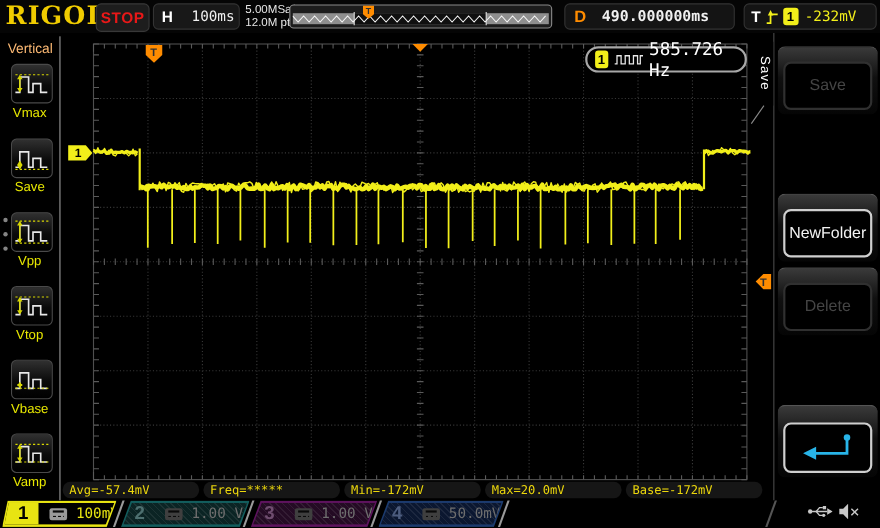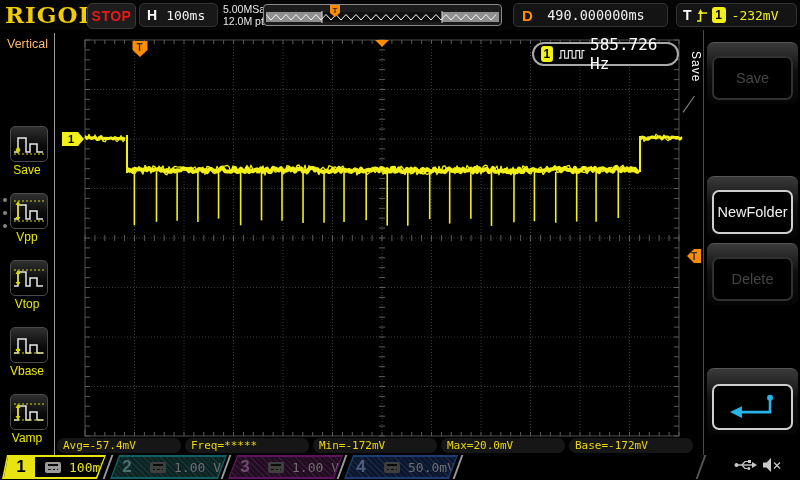--- a/index.html
+++ b/index.html
@@ -9,28 +9,28 @@
   
   #top-bar{position:absolute;left:0;top:0;width:800px;height:30px;background:#050505;}
   #logo{position:absolute;left:5px;top:1px;font-family:"DejaVu Serif",serif;font-weight:bold;
         font-size:23px;color:#f0cc00;letter-spacing:1px;}
   #stop-btn{position:absolute;left:87px;top:3px;width:47px;height:24px;background:#1d1d1d;
         border:1px solid #383838;border-radius:5px;color:#e81818;font-weight:bold;font-size:14px;
         display:flex;align-items:center;justify-content:center;letter-spacing:.5px;}
   #h-box{position:absolute;left:139px;top:3px;width:79px;height:24px;background:#181818;
         border:1px solid #333;border-radius:5px;display:flex;align-items:center;padding:0 7px;box-sizing:border-box;}
   #h-box .hl{color:#fff;font-weight:bold;font-size:14px;margin-right:9px;}
-  #h-box .hv{color:#f0f0f0;font-size:13px;font-family:"DejaVu Sans Mono",monospace;}
+  #h-box .hv{color:#f0f0f0;font-size:13px;font-family:"DejaVu Sans Mono",monospace;margin-left:8px;}
   #rate-box{position:absolute;left:223px;top:3px;color:#e8e8e8;font-size:10.5px;line-height:12px;}
   #preview{position:absolute;left:263px;top:4px;width:239px;height:22px;background:#1c1c1c;
         border:1px solid #8a8a8a;border-radius:4px;box-sizing:border-box;}
   #d-box{position:absolute;left:513px;top:3px;width:155px;height:24px;background:#141414;
         border:1px solid #333;border-radius:5px;display:flex;align-items:center;padding:0 8px;box-sizing:border-box;}
   #d-box .dl{color:#ff8c00;font-weight:bold;font-size:15px;}
-  #d-box .dv{flex:1;text-align:center;color:#f0f0f0;font-size:13.5px;font-family:"DejaVu Sans Mono",monospace;}
+  #d-box .dv{flex:1;text-align:center;color:#f0f0f0;font-size:13.5px;font-family:"DejaVu Sans Mono",monospace;font-weight:bold;}
   #t-box{position:absolute;left:676px;top:3px;width:121px;height:24px;background:#141414;
         border:1px solid #333;border-radius:5px;display:flex;align-items:center;gap:4px;padding:0 6px;box-sizing:border-box;}
   #t-box .tl{color:#fff;font-weight:bold;font-size:14px;}
   .ch-badge{width:14px;height:16px;background:#f2ef1a;border-radius:3px;color:#000;font-weight:bold;
         font-size:12px;display:flex;align-items:center;justify-content:center;}
   #t-box .tv{color:#f2ef1a;font-size:13px;font-family:"DejaVu Sans Mono",monospace;margin-left:2px;}
 
   
   #left-menu{position:absolute;left:0;top:30px;width:55px;height:425px;background:#000;}
   #left-menu .rborder{position:absolute;right:0;top:3px;bottom:0;width:1px;background:#9a9a9a;}
@@ -134,20 +134,30 @@
     </svg>
     <span class="ch-badge">1</span>
     <span class="tv">-232mV</span>
   </div>
 </div>
 
 <div id="left-menu">
   <div class="rborder"></div>
   <div id="lm-title">Vertical</div>
 
+  <div class="menu-item mi0">
+    <div class="menu-icon-btn"><svg class="menu-icon" width="36" height="34" viewBox="0 0 36 34">
+          <path d="M3,25 h4 v-14 h8 v14 h4 v-8 h7 v8 h6" fill="none" stroke="#e8e8e8" stroke-width="1.5"></path>
+          <line x1="3" y1="9" x2="33" y2="9" stroke="#d8d800" stroke-width="1" stroke-dasharray="2 2"></line>
+          <line x1="7" y1="10" x2="7" y2="24" stroke="#d8d800" stroke-width="1.3"></line>
+          <polygon points="4.5,13 7,9 9.5,13" fill="#d8d800"></polygon>
+          <polygon points="4.5,21 7,25 9.5,21" fill="#d8d800"></polygon>
+        </svg></div>
+    <div class="menu-label">Vmax</div>
+  </div>
   <div class="menu-item mi1">
     <div class="menu-icon-btn"><svg class="menu-icon" width="36" height="34" viewBox="0 0 36 34">
           <path d="M3,25 h4 v-14 h8 v14 h4 v-8 h7 v8 h6" fill="none" stroke="#e8e8e8" stroke-width="1.5"></path>
           <line x1="3" y1="27" x2="33" y2="27" stroke="#d8d800" stroke-width="1" stroke-dasharray="2 2"></line>
           <line x1="7" y1="20" x2="7" y2="26" stroke="#d8d800" stroke-width="1.3"></line>
           <polygon points="4.5,23 7,19 9.5,23" fill="#d8d800"></polygon>
           <polygon points="4.5,23 7,27 9.5,23" fill="#d8d800"></polygon>
         </svg></div>
     <div class="menu-label">Save</div>
   </div>

